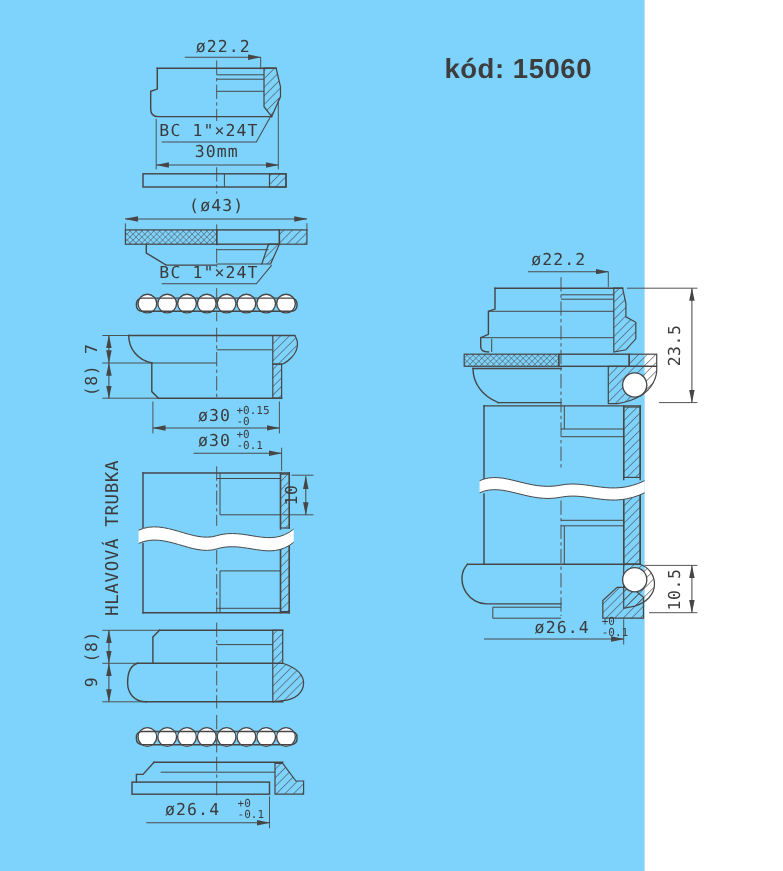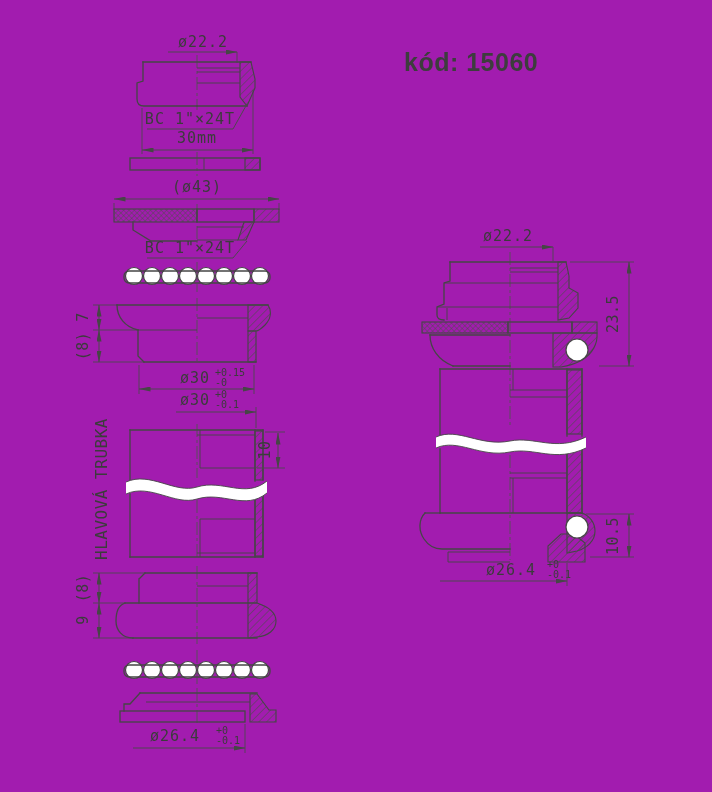--- a/index.html
+++ b/index.html
@@ -1,16 +1,16 @@
 <!DOCTYPE html>
 <html><head>
 <meta charset="utf-8">
 <style>
   html,body{margin:0;padding:0;background:#ffffff;width:712px;height:792px;overflow:hidden;}
-  .page{position:relative;width:712px;height:792px;background:#a21caf;}
+  .page{position:relative;width:586px;height:792px;background:#7dd3fc;}
   svg{display:block;}
   .o{stroke:#464646;stroke-width:1.3;fill:none;stroke-linecap:square;}
   .t{stroke:#464646;stroke-width:0.9;fill:none;}
   .h{fill:url(#pH);stroke:#464646;stroke-width:1.1;}
   .x{fill:url(#pX);stroke:#464646;stroke-width:1.1;}
   .e{stroke:#4a4a4a;stroke-width:0.85;fill:none;}
   .d{stroke:#4a4a4a;stroke-width:0.95;fill:none;}
   .cl{stroke:#525252;stroke-width:0.9;stroke-dasharray:13 3 3 3;fill:none;}
   .wh{fill:#ffffff;stroke:none;}
   .ball{fill:#ffffff;stroke:#464646;stroke-width:1.2;}

